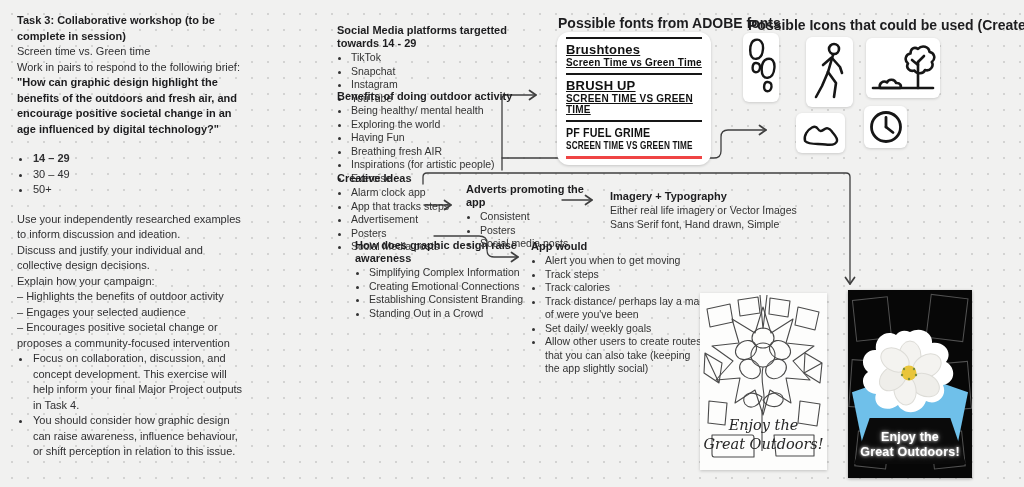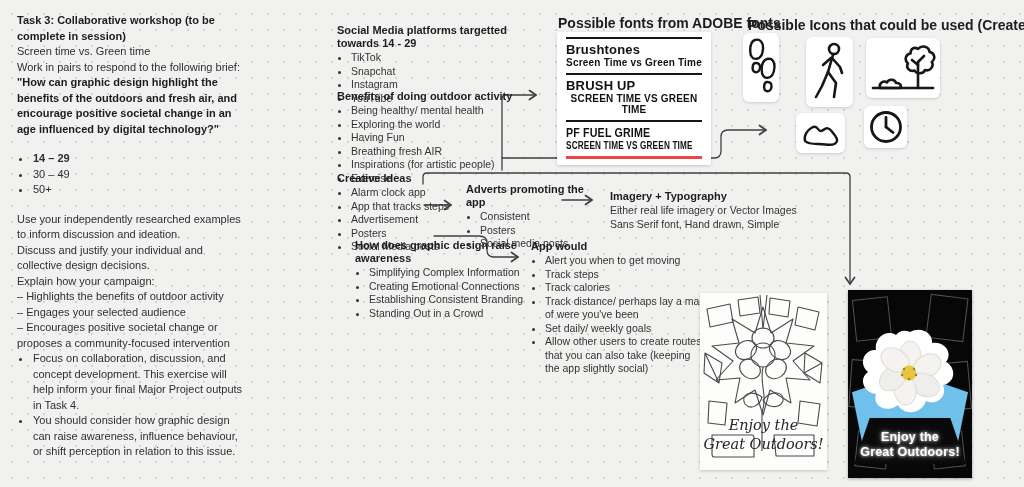--- a/index.html
+++ b/index.html
@@ -34,27 +34,27 @@
   .note-imagery{left:610px;top:190px;width:230px;}
   .note-appwould{left:531px;top:240px;width:175px;}
   .note-imagery .ln{margin:0;}
   
   .sec-h{z-index:2;font-size:14px;font-weight:bold;color:#1d1d1f;white-space:nowrap;}
   .fonts-h{left:558px;top:15px;}
   .icons-h{left:748px;top:17px;}
   
   .fonts-card{
     left:557px;top:32px;width:154px;z-index:2;background:#fff;
-    border-radius:2px;box-shadow:0 1px 3px rgba(0,0,0,.18);
-    padding:5px 9px 6px 9px;box-sizing:border-box;color:#111;
+    border-radius:12px;box-shadow:0 1px 3px rgba(0,0,0,.18);
+    padding:5px 9px 6px 9px;box-sizing:border-box;color:#111;text-decoration:underline;
   }
   .font-sample{border-top:2px solid #161616;padding:4px 0 5px 0;}
   .font-sample:last-child{border-bottom:3px solid #ef4444;}
   .fs-name{font-weight:800;font-size:13px;line-height:14px;letter-spacing:.2px;}
-  .fs-sub{font-weight:800;font-size:10px;line-height:11px;letter-spacing:.2px;text-align:center;}
+  .fs-sub{font-weight:800;font-size:10px;line-height:11px;letter-spacing:.2px;}
   .cond{display:inline-block;transform:scaleX(.82);transform-origin:0 50%;white-space:nowrap;}
   
   .icon-card{
     z-index:2;background:#fff;border-radius:6px;
     box-shadow:0 1px 3px rgba(0,0,0,.16);
     display:flex;align-items:center;justify-content:center;
   }
   .ic-footprints{left:743px;top:33px;width:36px;height:69px;}
   .ic-walk{left:806px;top:37px;width:47px;height:70px;}
   .ic-tree{left:866px;top:38px;width:74px;height:60px;}

